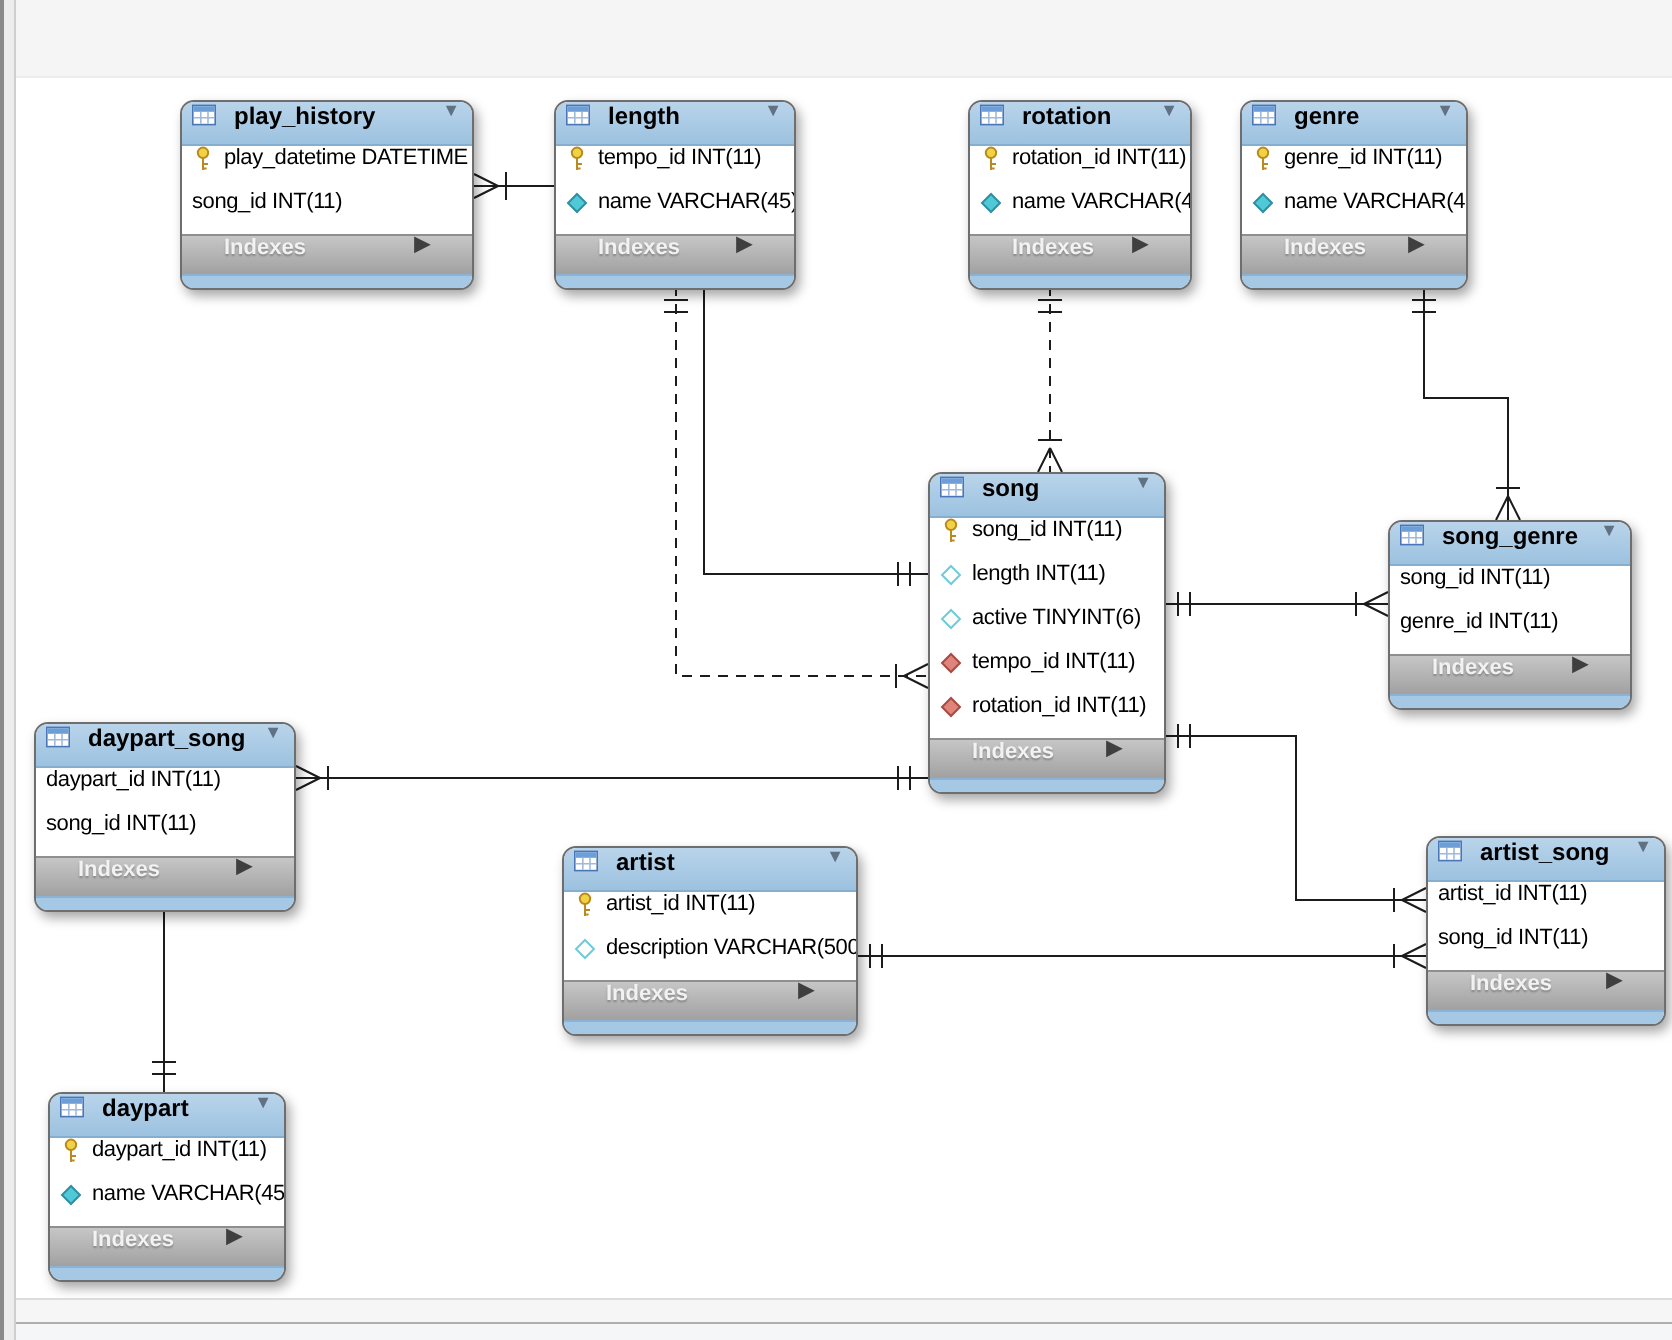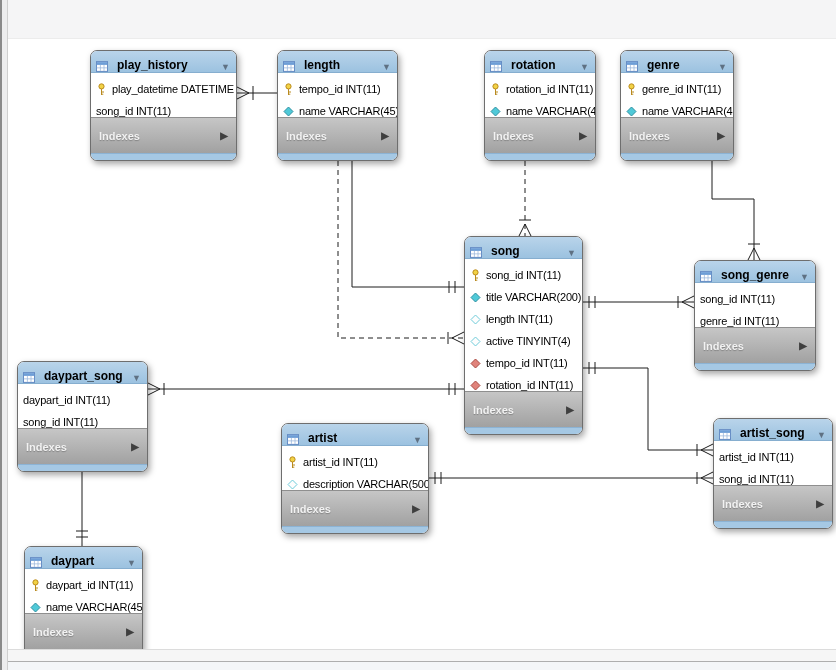--- a/index.html
+++ b/index.html
@@ -18,28 +18,28 @@
     border-top:1px solid #aeaeae;background:#f4f6f8;}
   
   svg.rels{position:absolute;left:0;top:0;z-index:1;}
   svg.rels path{fill:none;stroke:#1c1c1c;stroke-width:1;}
   svg.rels path.dashed{stroke-dasharray:5 4;}
   
   .table{position:absolute;z-index:2;box-sizing:border-box;background:#fff;
     border:1px solid #6e6e6e;border-radius:7px;overflow:hidden;
     box-shadow:2px 3px 6px rgba(0,0,0,.35);}
   .table *{box-sizing:border-box;}
-  .thead{height:22px;display:flex;align-items:flex-end;padding:0 6px 0 5px;
+  .thead{height:22px;display:flex;align-items:flex-start;padding:0 6px 0 5px;
     background:linear-gradient(#b9d4ea,#9cc2e0);border-bottom:1px solid #86aecf;}
   .ttitle{font-weight:bold;font-size:12px;margin-left:5px;flex:1;white-space:nowrap;overflow:hidden;}
   .tcollapse{color:#5f7183;font-size:9px;line-height:1;}
-  .trow{height:22px;display:flex;align-items:flex-end;padding:0 2px 0 5px;
+  .trow{height:22px;display:flex;align-items:flex-start;padding:0 2px 0 5px;
     font-size:11px;letter-spacing:-0.2px;white-space:nowrap;overflow:hidden;}
   .cicon{width:12px;height:12px;margin-right:4px;flex:none;display:inline-flex;align-items:center;}
-  .tfooter{height:36px;display:flex;align-items:center;padding:0 8px;
+  .tfooter{height:20px;display:flex;padding:0 21px;
     background:linear-gradient(#c6c6c6,#a1a1a1);border-top:1px solid #8f8f8f;
     font-size:11px;font-weight:bold;color:#f2f2f2;text-shadow:0 1px 1px rgba(0,0,0,.25);}
   .tfooter .flabel{flex:1;}
   .farrow{color:#3f3f3f;font-size:10px;text-shadow:none;line-height:1;}
   .tcap{height:7px;background:#a5c8e4;border-top:1px solid #8cb3d4;}
 </style>
 </head>
 <body>
 
 <div class="top-strip"></div>
@@ -261,202 +261,194 @@
         <svg width="11" height="13" viewBox="0 0 11 13">
           <circle cx="5.5" cy="3.4" r="2.6" fill="#f2d245" stroke="#b98a1f"></circle>
           <path d="M5.5 6 V12 M5.5 9 H8 M5.5 11.2 H7.3" stroke="#b98a1f" fill="none"></path>
         </svg>
       </span>
     <span>song_id INT(11)</span>
   </div>
   <div class="trow">
     <span class="cicon">
         <svg width="11" height="11" viewBox="0 0 11 11">
+          <polygon points="5.5,1 10,5.5 5.5,10 1,5.5" fill="#fdfdfd" stroke="#6fcbd9"></polygon>
+        </svg>
+      </span>
+    <span>length INT(11)</span>
+  </div>
+  <div class="trow">
+    <span class="cicon">
+        <svg width="11" height="11" viewBox="0 0 11 11">
+          <polygon points="5.5,1 10,5.5 5.5,10 1,5.5" fill="#fdfdfd" stroke="#6fcbd9"></polygon>
+        </svg>
+      </span>
+    <span>active TINYINT(6)</span>
+  </div>
+  <div class="trow">
+    <span class="cicon">
+        <svg width="11" height="11" viewBox="0 0 11 11">
+          <polygon points="5.5,1 10,5.5 5.5,10 1,5.5" fill="#e0837b" stroke="#a94a42"></polygon>
+        </svg>
+      </span>
+    <span>tempo_id INT(11)</span>
+  </div>
+  <div class="trow">
+    <span class="cicon">
+        <svg width="11" height="11" viewBox="0 0 11 11">
+          <polygon points="5.5,1 10,5.5 5.5,10 1,5.5" fill="#e0837b" stroke="#a94a42"></polygon>
+        </svg>
+      </span>
+    <span>rotation_id INT(11)</span>
+  </div>
+  <div class="tfooter">
+    <span class="flabel">Indexes</span>
+    <span class="farrow">▶</span>
+  </div>
+  <div class="tcap"></div>
+</div>
+
+<div class="table" style="left:694px;top:260px;width:122px">
+  <div class="thead">
+    <span class="cicon">
+        <svg width="15" height="13" viewBox="0 0 15 13">
+          <rect x="0.5" y="0.5" width="14" height="12" fill="#fff" stroke="#4a76b8"></rect>
+          <rect x="1" y="1" width="13" height="3.5" fill="#6d9ed6"></rect>
+          <path d="M5.5 4.5 V12 M10 4.5 V12 M1 8.2 H14" stroke="#9db9dd" fill="none"></path>
+        </svg>
+      </span>
+    <span class="ttitle">song_genre</span>
+    <span class="tcollapse">▼</span>
+  </div>
+  <div class="trow">
+    <span>song_id INT(11)</span>
+  </div>
+  <div class="trow">
+    <span>genre_id INT(11)</span>
+  </div>
+  <div class="tfooter">
+    <span class="flabel">Indexes</span>
+    <span class="farrow">▶</span>
+  </div>
+  <div class="tcap"></div>
+</div>
+
+<div class="table" style="left:17px;top:361px;width:131px">
+  <div class="thead">
+    <span class="cicon">
+        <svg width="15" height="13" viewBox="0 0 15 13">
+          <rect x="0.5" y="0.5" width="14" height="12" fill="#fff" stroke="#4a76b8"></rect>
+          <rect x="1" y="1" width="13" height="3.5" fill="#6d9ed6"></rect>
+          <path d="M5.5 4.5 V12 M10 4.5 V12 M1 8.2 H14" stroke="#9db9dd" fill="none"></path>
+        </svg>
+      </span>
+    <span class="ttitle">daypart_song</span>
+    <span class="tcollapse">▼</span>
+  </div>
+  <div class="trow">
+    <span>daypart_id INT(11)</span>
+  </div>
+  <div class="trow">
+    <span>song_id INT(11)</span>
+  </div>
+  <div class="tfooter">
+    <span class="flabel">Indexes</span>
+    <span class="farrow">▶</span>
+  </div>
+  <div class="tcap"></div>
+</div>
+
+<div class="table" style="left:281px;top:423px;width:148px">
+  <div class="thead">
+    <span class="cicon">
+        <svg width="15" height="13" viewBox="0 0 15 13">
+          <rect x="0.5" y="0.5" width="14" height="12" fill="#fff" stroke="#4a76b8"></rect>
+          <rect x="1" y="1" width="13" height="3.5" fill="#6d9ed6"></rect>
+          <path d="M5.5 4.5 V12 M10 4.5 V12 M1 8.2 H14" stroke="#9db9dd" fill="none"></path>
+        </svg>
+      </span>
+    <span class="ttitle">artist</span>
+    <span class="tcollapse">▼</span>
+  </div>
+  <div class="trow">
+    <span class="cicon">
+        <svg width="11" height="13" viewBox="0 0 11 13">
+          <circle cx="5.5" cy="3.4" r="2.6" fill="#f2d245" stroke="#b98a1f"></circle>
+          <path d="M5.5 6 V12 M5.5 9 H8 M5.5 11.2 H7.3" stroke="#b98a1f" fill="none"></path>
+        </svg>
+      </span>
+    <span>artist_id INT(11)</span>
+  </div>
+  <div class="trow">
+    <span class="cicon">
+        <svg width="11" height="11" viewBox="0 0 11 11">
+          <polygon points="5.5,1 10,5.5 5.5,10 1,5.5" fill="#fdfdfd" stroke="#6fcbd9"></polygon>
+        </svg>
+      </span>
+    <span>description VARCHAR(500)</span>
+  </div>
+  <div class="tfooter">
+    <span class="flabel">Indexes</span>
+    <span class="farrow">▶</span>
+  </div>
+  <div class="tcap"></div>
+</div>
+
+<div class="table" style="left:713px;top:418px;width:120px">
+  <div class="thead">
+    <span class="cicon">
+        <svg width="15" height="13" viewBox="0 0 15 13">
+          <rect x="0.5" y="0.5" width="14" height="12" fill="#fff" stroke="#4a76b8"></rect>
+          <rect x="1" y="1" width="13" height="3.5" fill="#6d9ed6"></rect>
+          <path d="M5.5 4.5 V12 M10 4.5 V12 M1 8.2 H14" stroke="#9db9dd" fill="none"></path>
+        </svg>
+      </span>
+    <span class="ttitle">artist_song</span>
+    <span class="tcollapse">▼</span>
+  </div>
+  <div class="trow">
+    <span>artist_id INT(11)</span>
+  </div>
+  <div class="trow">
+    <span>song_id INT(11)</span>
+  </div>
+  <div class="tfooter">
+    <span class="flabel">Indexes</span>
+    <span class="farrow">▶</span>
+  </div>
+  <div class="tcap"></div>
+</div>
+
+<div class="table" style="left:24px;top:546px;width:119px">
+  <div class="thead">
+    <span class="cicon">
+        <svg width="15" height="13" viewBox="0 0 15 13">
+          <rect x="0.5" y="0.5" width="14" height="12" fill="#fff" stroke="#4a76b8"></rect>
+          <rect x="1" y="1" width="13" height="3.5" fill="#6d9ed6"></rect>
+          <path d="M5.5 4.5 V12 M10 4.5 V12 M1 8.2 H14" stroke="#9db9dd" fill="none"></path>
+        </svg>
+      </span>
+    <span class="ttitle">daypart</span>
+    <span class="tcollapse">▼</span>
+  </div>
+  <div class="trow">
+    <span class="cicon">
+        <svg width="11" height="13" viewBox="0 0 11 13">
+          <circle cx="5.5" cy="3.4" r="2.6" fill="#f2d245" stroke="#b98a1f"></circle>
+          <path d="M5.5 6 V12 M5.5 9 H8 M5.5 11.2 H7.3" stroke="#b98a1f" fill="none"></path>
+        </svg>
+      </span>
+    <span>daypart_id INT(11)</span>
+  </div>
+  <div class="trow">
+    <span class="cicon">
+        <svg width="11" height="11" viewBox="0 0 11 11">
           <polygon points="5.5,1 10,5.5 5.5,10 1,5.5" fill="#4fc9d8" stroke="#2e8fa0"></polygon>
         </svg>
       </span>
-    <span>title VARCHAR(200)</span>
-  </div>
-  <div class="trow">
-    <span class="cicon">
-        <svg width="11" height="11" viewBox="0 0 11 11">
-          <polygon points="5.5,1 10,5.5 5.5,10 1,5.5" fill="#fdfdfd" stroke="#6fcbd9"></polygon>
-        </svg>
-      </span>
-    <span>length INT(11)</span>
-  </div>
-  <div class="trow">
-    <span class="cicon">
-        <svg width="11" height="11" viewBox="0 0 11 11">
-          <polygon points="5.5,1 10,5.5 5.5,10 1,5.5" fill="#fdfdfd" stroke="#6fcbd9"></polygon>
-        </svg>
-      </span>
-    <span>active TINYINT(4)</span>
-  </div>
-  <div class="trow">
-    <span class="cicon">
-        <svg width="11" height="11" viewBox="0 0 11 11">
-          <polygon points="5.5,1 10,5.5 5.5,10 1,5.5" fill="#e0837b" stroke="#a94a42"></polygon>
-        </svg>
-      </span>
-    <span>tempo_id INT(11)</span>
-  </div>
-  <div class="trow">
-    <span class="cicon">
-        <svg width="11" height="11" viewBox="0 0 11 11">
-          <polygon points="5.5,1 10,5.5 5.5,10 1,5.5" fill="#e0837b" stroke="#a94a42"></polygon>
-        </svg>
-      </span>
-    <span>rotation_id INT(11)</span>
-  </div>
-  <div class="tfooter">
-    <span class="flabel">Indexes</span>
-    <span class="farrow">▶</span>
-  </div>
-  <div class="tcap"></div>
-</div>
-
-<div class="table" style="left:694px;top:260px;width:122px">
-  <div class="thead">
-    <span class="cicon">
-        <svg width="15" height="13" viewBox="0 0 15 13">
-          <rect x="0.5" y="0.5" width="14" height="12" fill="#fff" stroke="#4a76b8"></rect>
-          <rect x="1" y="1" width="13" height="3.5" fill="#6d9ed6"></rect>
-          <path d="M5.5 4.5 V12 M10 4.5 V12 M1 8.2 H14" stroke="#9db9dd" fill="none"></path>
-        </svg>
-      </span>
-    <span class="ttitle">song_genre</span>
-    <span class="tcollapse">▼</span>
-  </div>
-  <div class="trow">
-    <span>song_id INT(11)</span>
-  </div>
-  <div class="trow">
-    <span>genre_id INT(11)</span>
-  </div>
-  <div class="tfooter">
-    <span class="flabel">Indexes</span>
-    <span class="farrow">▶</span>
-  </div>
-  <div class="tcap"></div>
-</div>
-
-<div class="table" style="left:17px;top:361px;width:131px">
-  <div class="thead">
-    <span class="cicon">
-        <svg width="15" height="13" viewBox="0 0 15 13">
-          <rect x="0.5" y="0.5" width="14" height="12" fill="#fff" stroke="#4a76b8"></rect>
-          <rect x="1" y="1" width="13" height="3.5" fill="#6d9ed6"></rect>
-          <path d="M5.5 4.5 V12 M10 4.5 V12 M1 8.2 H14" stroke="#9db9dd" fill="none"></path>
-        </svg>
-      </span>
-    <span class="ttitle">daypart_song</span>
-    <span class="tcollapse">▼</span>
-  </div>
-  <div class="trow">
-    <span>daypart_id INT(11)</span>
-  </div>
-  <div class="trow">
-    <span>song_id INT(11)</span>
-  </div>
-  <div class="tfooter">
-    <span class="flabel">Indexes</span>
-    <span class="farrow">▶</span>
-  </div>
-  <div class="tcap"></div>
-</div>
-
-<div class="table" style="left:281px;top:423px;width:148px">
-  <div class="thead">
-    <span class="cicon">
-        <svg width="15" height="13" viewBox="0 0 15 13">
-          <rect x="0.5" y="0.5" width="14" height="12" fill="#fff" stroke="#4a76b8"></rect>
-          <rect x="1" y="1" width="13" height="3.5" fill="#6d9ed6"></rect>
-          <path d="M5.5 4.5 V12 M10 4.5 V12 M1 8.2 H14" stroke="#9db9dd" fill="none"></path>
-        </svg>
-      </span>
-    <span class="ttitle">artist</span>
-    <span class="tcollapse">▼</span>
-  </div>
-  <div class="trow">
-    <span class="cicon">
-        <svg width="11" height="13" viewBox="0 0 11 13">
-          <circle cx="5.5" cy="3.4" r="2.6" fill="#f2d245" stroke="#b98a1f"></circle>
-          <path d="M5.5 6 V12 M5.5 9 H8 M5.5 11.2 H7.3" stroke="#b98a1f" fill="none"></path>
-        </svg>
-      </span>
-    <span>artist_id INT(11)</span>
-  </div>
-  <div class="trow">
-    <span class="cicon">
-        <svg width="11" height="11" viewBox="0 0 11 11">
-          <polygon points="5.5,1 10,5.5 5.5,10 1,5.5" fill="#fdfdfd" stroke="#6fcbd9"></polygon>
-        </svg>
-      </span>
-    <span>description VARCHAR(500)</span>
-  </div>
-  <div class="tfooter">
-    <span class="flabel">Indexes</span>
-    <span class="farrow">▶</span>
-  </div>
-  <div class="tcap"></div>
-</div>
-
-<div class="table" style="left:713px;top:418px;width:120px">
-  <div class="thead">
-    <span class="cicon">
-        <svg width="15" height="13" viewBox="0 0 15 13">
-          <rect x="0.5" y="0.5" width="14" height="12" fill="#fff" stroke="#4a76b8"></rect>
-          <rect x="1" y="1" width="13" height="3.5" fill="#6d9ed6"></rect>
-          <path d="M5.5 4.5 V12 M10 4.5 V12 M1 8.2 H14" stroke="#9db9dd" fill="none"></path>
-        </svg>
-      </span>
-    <span class="ttitle">artist_song</span>
-    <span class="tcollapse">▼</span>
-  </div>
-  <div class="trow">
-    <span>artist_id INT(11)</span>
-  </div>
-  <div class="trow">
-    <span>song_id INT(11)</span>
-  </div>
-  <div class="tfooter">
-    <span class="flabel">Indexes</span>
-    <span class="farrow">▶</span>
-  </div>
-  <div class="tcap"></div>
-</div>
-
-<div class="table" style="left:24px;top:546px;width:119px">
-  <div class="thead">
-    <span class="cicon">
-        <svg width="15" height="13" viewBox="0 0 15 13">
-          <rect x="0.5" y="0.5" width="14" height="12" fill="#fff" stroke="#4a76b8"></rect>
-          <rect x="1" y="1" width="13" height="3.5" fill="#6d9ed6"></rect>
-          <path d="M5.5 4.5 V12 M10 4.5 V12 M1 8.2 H14" stroke="#9db9dd" fill="none"></path>
-        </svg>
-      </span>
-    <span class="ttitle">daypart</span>
-    <span class="tcollapse">▼</span>
-  </div>
-  <div class="trow">
-    <span class="cicon">
-        <svg width="11" height="13" viewBox="0 0 11 13">
-          <circle cx="5.5" cy="3.4" r="2.6" fill="#f2d245" stroke="#b98a1f"></circle>
-          <path d="M5.5 6 V12 M5.5 9 H8 M5.5 11.2 H7.3" stroke="#b98a1f" fill="none"></path>
-        </svg>
-      </span>
-    <span>daypart_id INT(11)</span>
-  </div>
-  <div class="trow">
-    <span class="cicon">
-        <svg width="11" height="11" viewBox="0 0 11 11">
-          <polygon points="5.5,1 10,5.5 5.5,10 1,5.5" fill="#4fc9d8" stroke="#2e8fa0"></polygon>
-        </svg>
-      </span>
     <span>name VARCHAR(45)</span>
   </div>
   <div class="tfooter">
     <span class="flabel">Indexes</span>
     <span class="farrow">▶</span>
   </div>
   <div class="tcap"></div>
 </div>
 
 </body></html>

